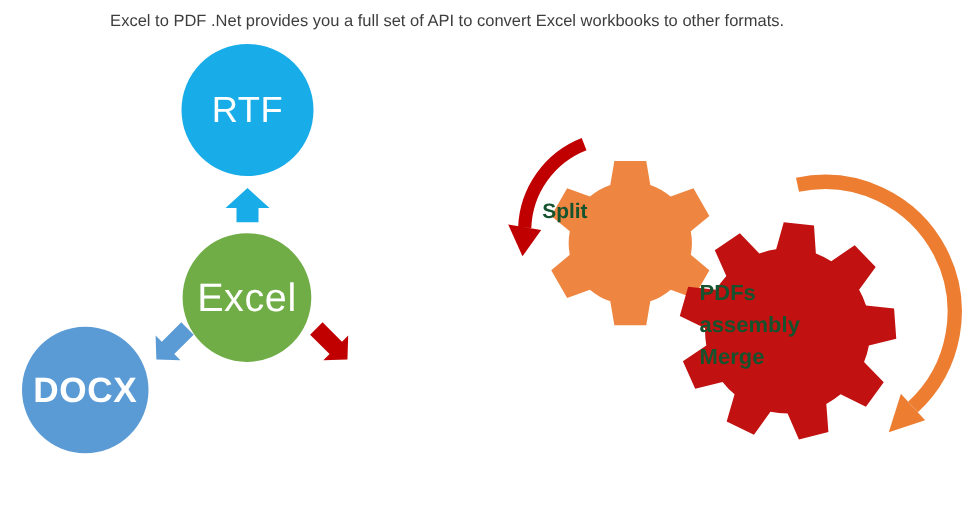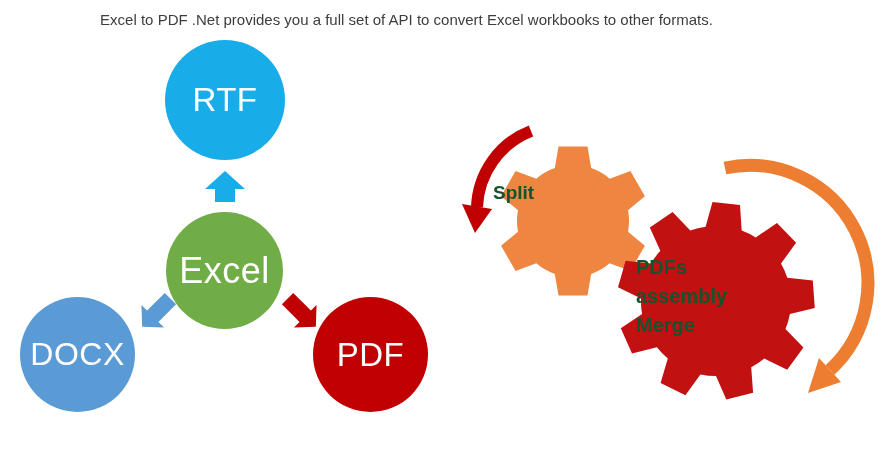--- a/index.html
+++ b/index.html
@@ -59,27 +59,24 @@
   </svg>
 
   <div class="circle circle-rtf" style="background: rgb(24, 172, 232);">
     <span>RTF</span>
   </div>
 
   <div class="circle circle-excel" style="background: rgb(112, 173, 71);">
     <span>Excel</span>
   </div>
 
-  <div class="circle circle-docx" style="background: rgb(91, 155, 213);">
+  <div class="circle circle-docx" style="background: rgb(91, 155, 213); font-weight: bold;">
     <span>DOCX</span>
   </div>
 
-  <div class="circle circle-pdf" style="background: rgb(192, 0, 0);">
-    <span>PDF</span>
-  </div>
 
   <div class="gear-label label-split">
     <div>Split</div>
   </div>
 
   <div class="gear-label label-merge">
     <div>PDFs</div>
     <div>assembly</div>
     <div>Merge</div>
   </div>

